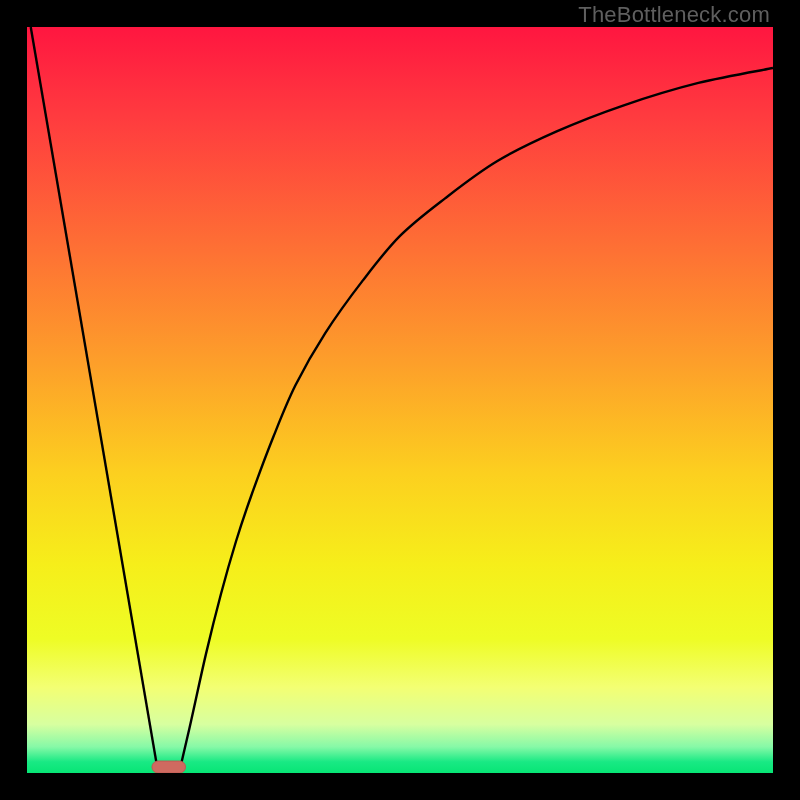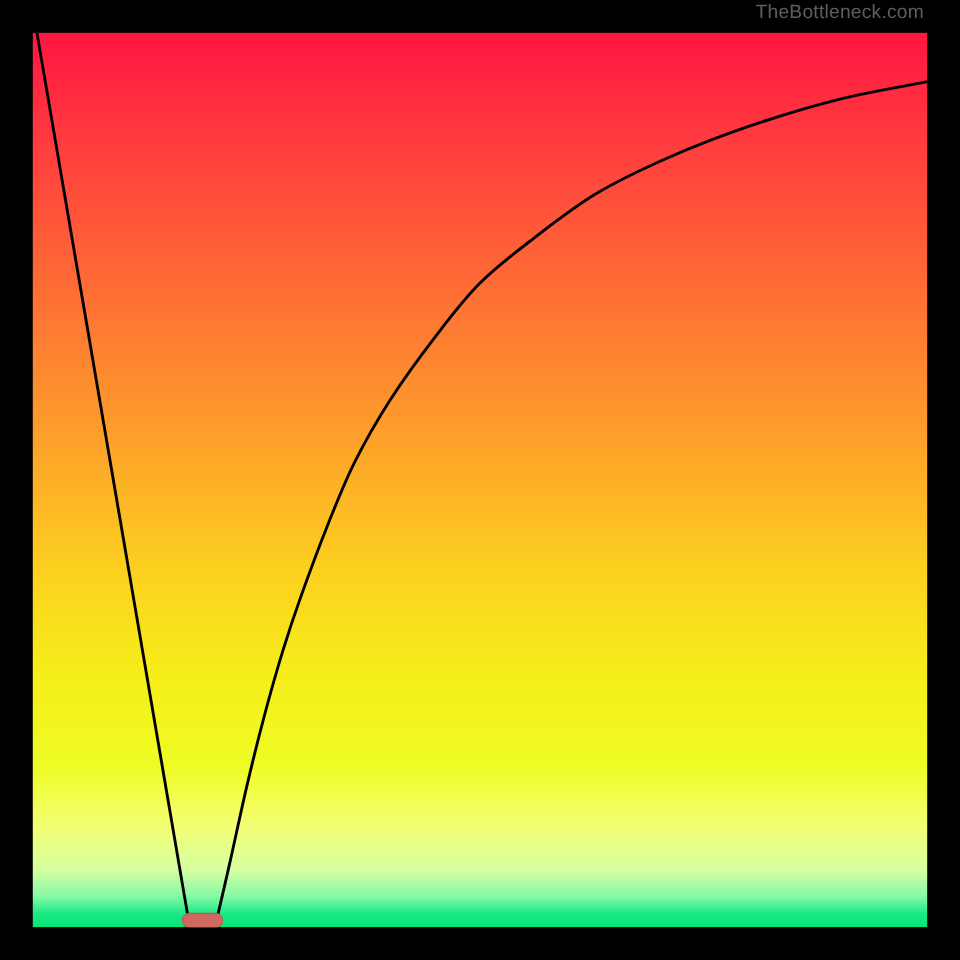--- a/index.html
+++ b/index.html
@@ -25,21 +25,21 @@
     left: 27px;
     width: 746px;
     height: 746px;
     overflow: hidden;
   }
   .watermark {
     position: absolute;
     top: 2px;
     right: 30px;
     color: #5f5f5f;
-    font-size: 16px;
+    font-size: 22px;
     font-weight: 400;
     letter-spacing: 0.2px;
     user-select: none;
   }
   svg { display: block; }
 </style>
 </head>
 <body>
 
 <div class="frame">

